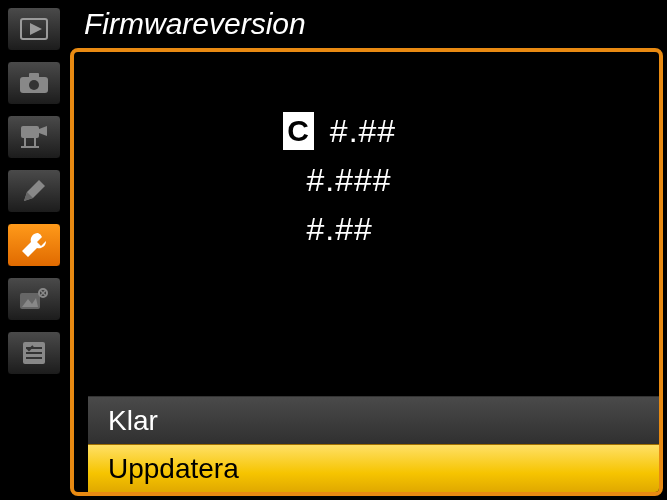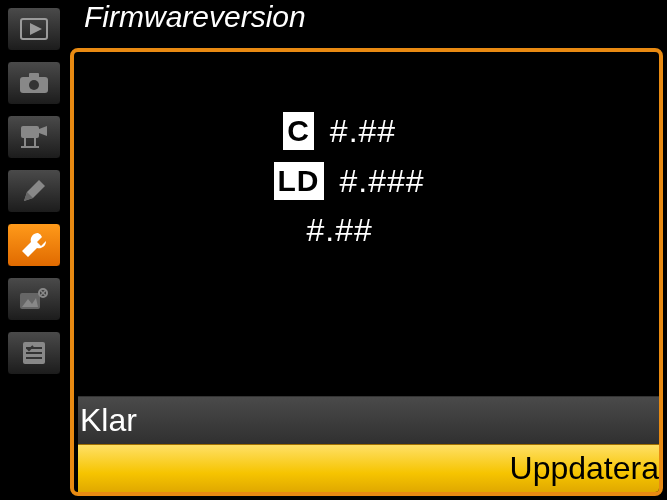--- a/index.html
+++ b/index.html
@@ -4,31 +4,31 @@
   <style>
     * { margin:0; padding:0; box-sizing:border-box; }
     html,body { width:667px; height:500px; background:#000; font-family:Arial,Helvetica,sans-serif; overflow:hidden; }
     .screen { width:667px; height:500px; background:#000; position:relative; }
     .sidebar { position:absolute; left:0; top:0; width:70px; height:500px; display:flex; flex-direction:column; padding:4px 4px 4px 4px; gap:4px; }
     .side-item { width:60px; height:50px; border-radius:6px; display:flex; align-items:center; justify-content:center; position:relative; }
     .side-item .inner { width:54px; height:44px; border-radius:4px; background:linear-gradient(#4a4a4a,#1c1c1c); display:flex; align-items:center; justify-content:center; border:1px solid #000; }
     .side-item.sel .inner { background:linear-gradient(#ff9a1a,#e06a00); }
     .glyph { color:#9a9a9a; }
     .side-item.sel .glyph { color:#fff; }
-    .title-bar { position:absolute; left:70px; top:0; right:0; height:48px; background:#000; display:flex; align-items:flex-start; padding-left:14px; }
+    .title-bar { position:absolute; left:70px; top:0; right:0; height:48px; background:#000; display:flex; align-items:center; padding-left:14px; }
     .title-bar span { color:#fff; font-size:30px; font-style:italic; font-weight:500; }
     .panel { position:absolute; left:70px; top:48px; right:4px; bottom:4px; border:4px solid #e88a12; border-radius:8px; background:#000; overflow:hidden; }
     .fw-list { position:absolute; left:0; right:0; top:60px; display:flex; flex-direction:column; gap:12px; align-items:center; }
     .fw-row { display:flex; align-items:center; gap:16px; }
     .badge { background:#fff; color:#000; font-weight:700; font-size:30px; min-width:44px; height:38px; line-height:38px; text-align:center; padding:0 4px; letter-spacing:1px; }
     .fw-row:first-child .badge { min-width:30px; }
     .val { color:#fff; font-size:32px; font-weight:500; letter-spacing:1px; min-width:120px; }
-    .option-row { position:absolute; left:4px; right:0; height:48px; display:flex; align-items:center; padding-left:2px; font-size:32px; }
+    .option-row { position:absolute; left:14px; right:0; height:48px; display:flex; align-items:center; padding-left:20px; font-size:28px; }
     .opt-ready { bottom:48px; background:linear-gradient(#4a4a4a,#303030); color:#fff; border-top:1px solid #333; }
-    .opt-update { bottom:0; background:linear-gradient(#ffe066,#f6c400 60%,#e0a800); color:#000; border-top:1px solid #a07000;justify-content:flex-end; }
+    .opt-update { bottom:0; background:linear-gradient(#ffe066,#f6c400 60%,#e0a800); color:#000; border-top:1px solid #a07000; }
     svg { display:block; }
   </style>
 </head>
 <body>
 
 <div class="screen">
 
   <div class="sidebar">
     <div class="side-item">
         <div class="inner">
@@ -112,21 +112,20 @@
     <span>Firmwareversion</span>
   </div>
 
   <div class="panel">
     <div class="fw-list">
       <div class="fw-row">
         <div class="badge">C</div>
         <div class="val">#.##</div>
       </div>
       <div class="fw-row">
-        <div class="badge">LD</div>
         <div class="val">#.###</div>
       </div>
       <div class="fw-row">
         <div class="val">#.##</div>
       </div>
     </div>
 
     <div class="option-row opt-ready">
       <span>Klar</span>
     </div>

